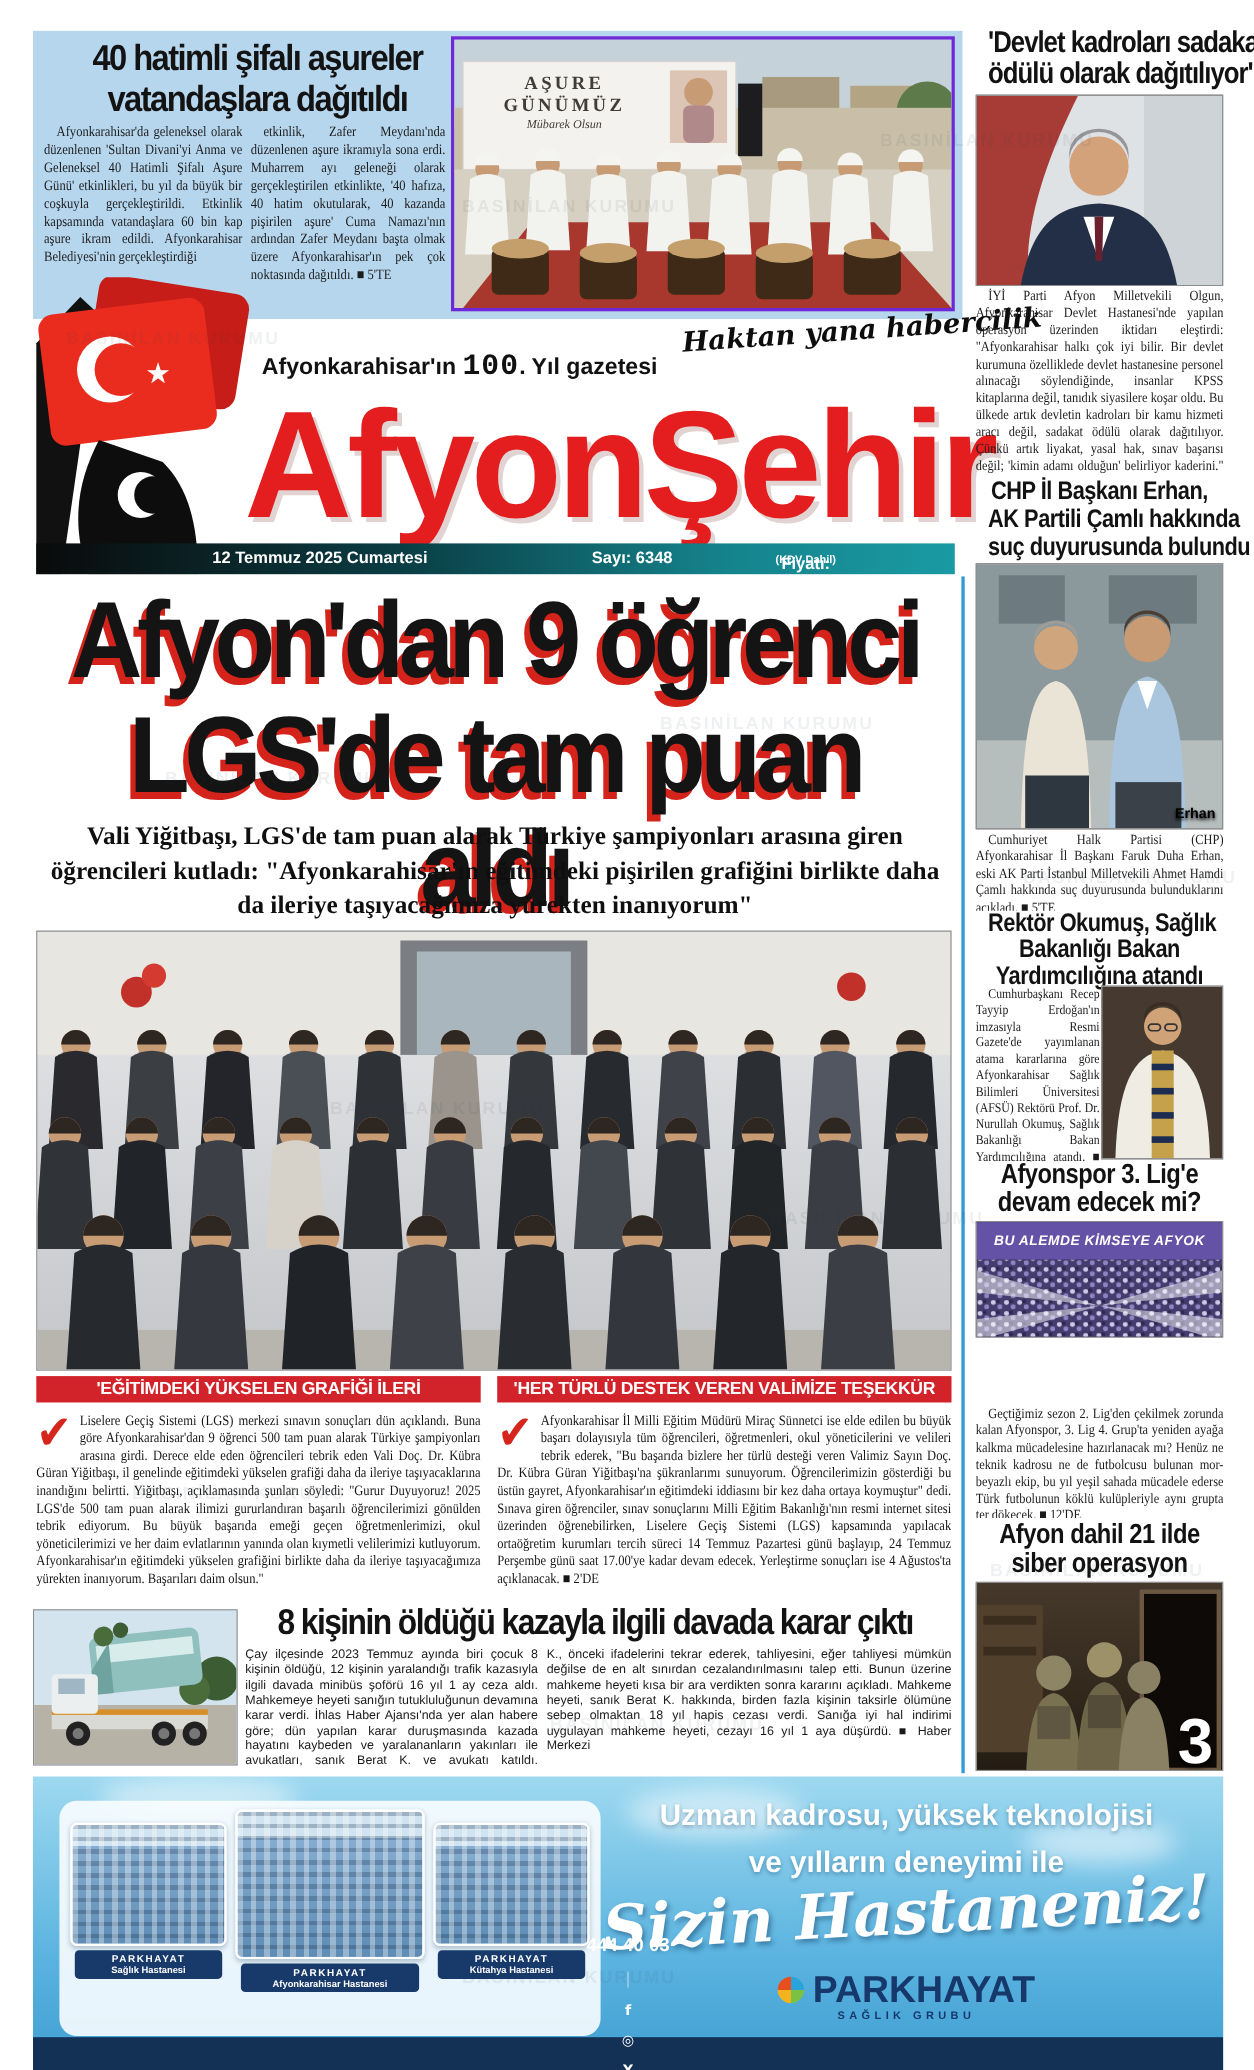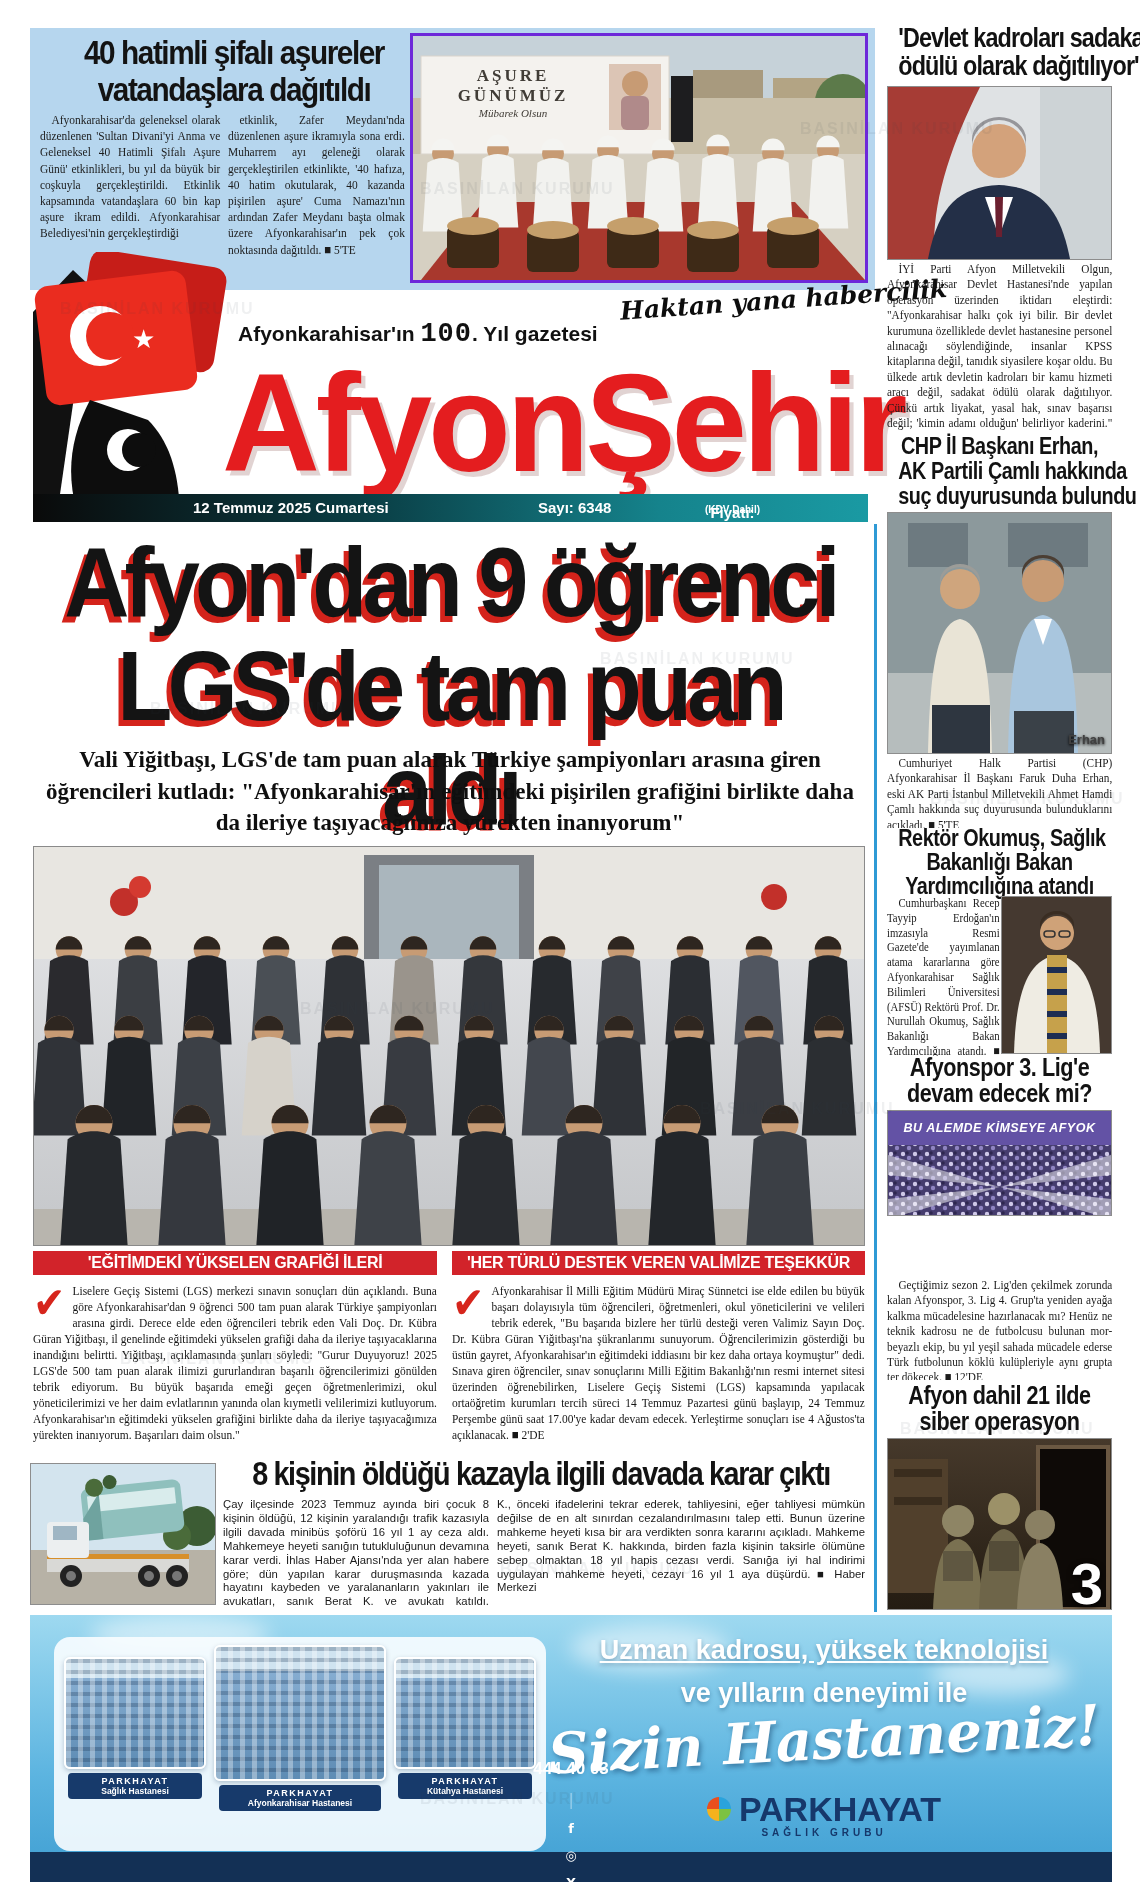--- a/index.html
+++ b/index.html
@@ -77,21 +77,21 @@
   .rb1 { top:262px; height:170px; }
   .rb2 { top:756px; height:72px; }
   .rb3 { top:896px; width:128px; height:160px; font-size:12.2px; line-height:14.8px; }
   .rb4 { top:1278px; height:102px; }
   .rphoto { position:absolute; left:887px; width:225px; border:1px solid #8d8d8d; overflow:hidden; background:#999; }
   .rp1 { top:86px;  height:174px; }
   .rp2 { top:512px; height:242px; }
   .rp3 { left:1001px; top:896px; width:111px; height:158px; }
   .rp4 { top:1110px; height:106px; }
   .rp5 { top:1438px; height:172px; }
-  .caption { position:absolute; right:6px; bottom:6px; color:#404040; font:bold 13px "Liberation Sans",sans-serif;
+  .caption { position:absolute; right:6px; bottom:6px; color:#000000; font:bold 13px "Liberation Sans",sans-serif;
              text-shadow:0 1px 3px #000; }
   .pagenum { position:absolute; right:8px; bottom:-4px; color:#fff; font:bold 58px/58px "Liberation Sans",sans-serif;
              text-shadow:0 2px 6px #000; }
   .stband { position:absolute; left:0; top:0; width:100%; height:34px; background:#6352a5; color:#fff;
             font:bold italic 12.5px/34px "Liberation Sans",sans-serif; text-align:center; letter-spacing:.5px; }
 
   
   .kzh { position:absolute; left:215px; top:1456px; width:652px; text-align:center; color:#131313;
          font:bold 31px/36px "Liberation Sans",sans-serif; letter-spacing:-1.5px;
          transform:scale(.93,1.05); transform-origin:center top; white-space:nowrap; }
@@ -115,21 +115,21 @@
               repeating-linear-gradient(90deg,rgba(255,255,255,.35) 0 5px,transparent 5px 12px),
               repeating-linear-gradient(180deg,rgba(25,50,80,.28) 0 4px,transparent 4px 11px),
               linear-gradient(180deg,#cfe3f0 0 18%,#86add1 18%,#5e8cb4); }
   .hc2 .hphoto { height:136px; }
   .hlabel { margin:4px auto 0; width:94%; background:#173a6b; border-radius:4px; color:#fff;
             text-align:center; padding:3px 2px; }
   .hb { font:bold 9px/10px "Liberation Sans",sans-serif; letter-spacing:1.5px; }
   .hn { font:bold 8.5px/10px "Liberation Sans",sans-serif; }
   .adline { position:absolute; left:516px; width:556px; text-align:center; color:#fff;
             font:bold 27px/30px "Liberation Sans",sans-serif; text-shadow:0 2px 4px rgba(10,60,100,.4); }
-  .al1 { top:20px;text-decoration:underline; } .al2 { top:36px;margin-top:27px; }
+  .al1 { top:20px; } .al2 { top:36px;margin-top:27px; }
   .adscript { position:absolute; left:516px; top:92px; width:556px; text-align:center; color:#fff;
               font:bold italic 56px/64px "DejaVu Serif",serif; transform:rotate(-3deg);
               text-shadow:2px 3px 5px rgba(10,50,90,.45); }
   .adbrand { position:absolute; left:516px; top:176px; width:556px; text-align:center; color:#16386b; }
   .sphere { display:inline-block; width:24px; height:24px; border-radius:50%; vertical-align:middle; margin-right:8px;
             background:conic-gradient(#2aa3dc 0 25%,#7cc242 0 50%,#f4b21d 0 75%,#e94f1e 0); }
   .brandtext { font:bold 34px/36px "Liberation Sans",sans-serif; vertical-align:middle; }
   .brandsub { display:block; font:bold 10px/12px "Liberation Sans",sans-serif; letter-spacing:4px; }
   .adbar { position:absolute; left:0; bottom:0; width:100%; height:30px; background:#133055;
            display:flex; align-items:center; justify-content:center; gap:12px; color:#fff;flex-direction:column; }

